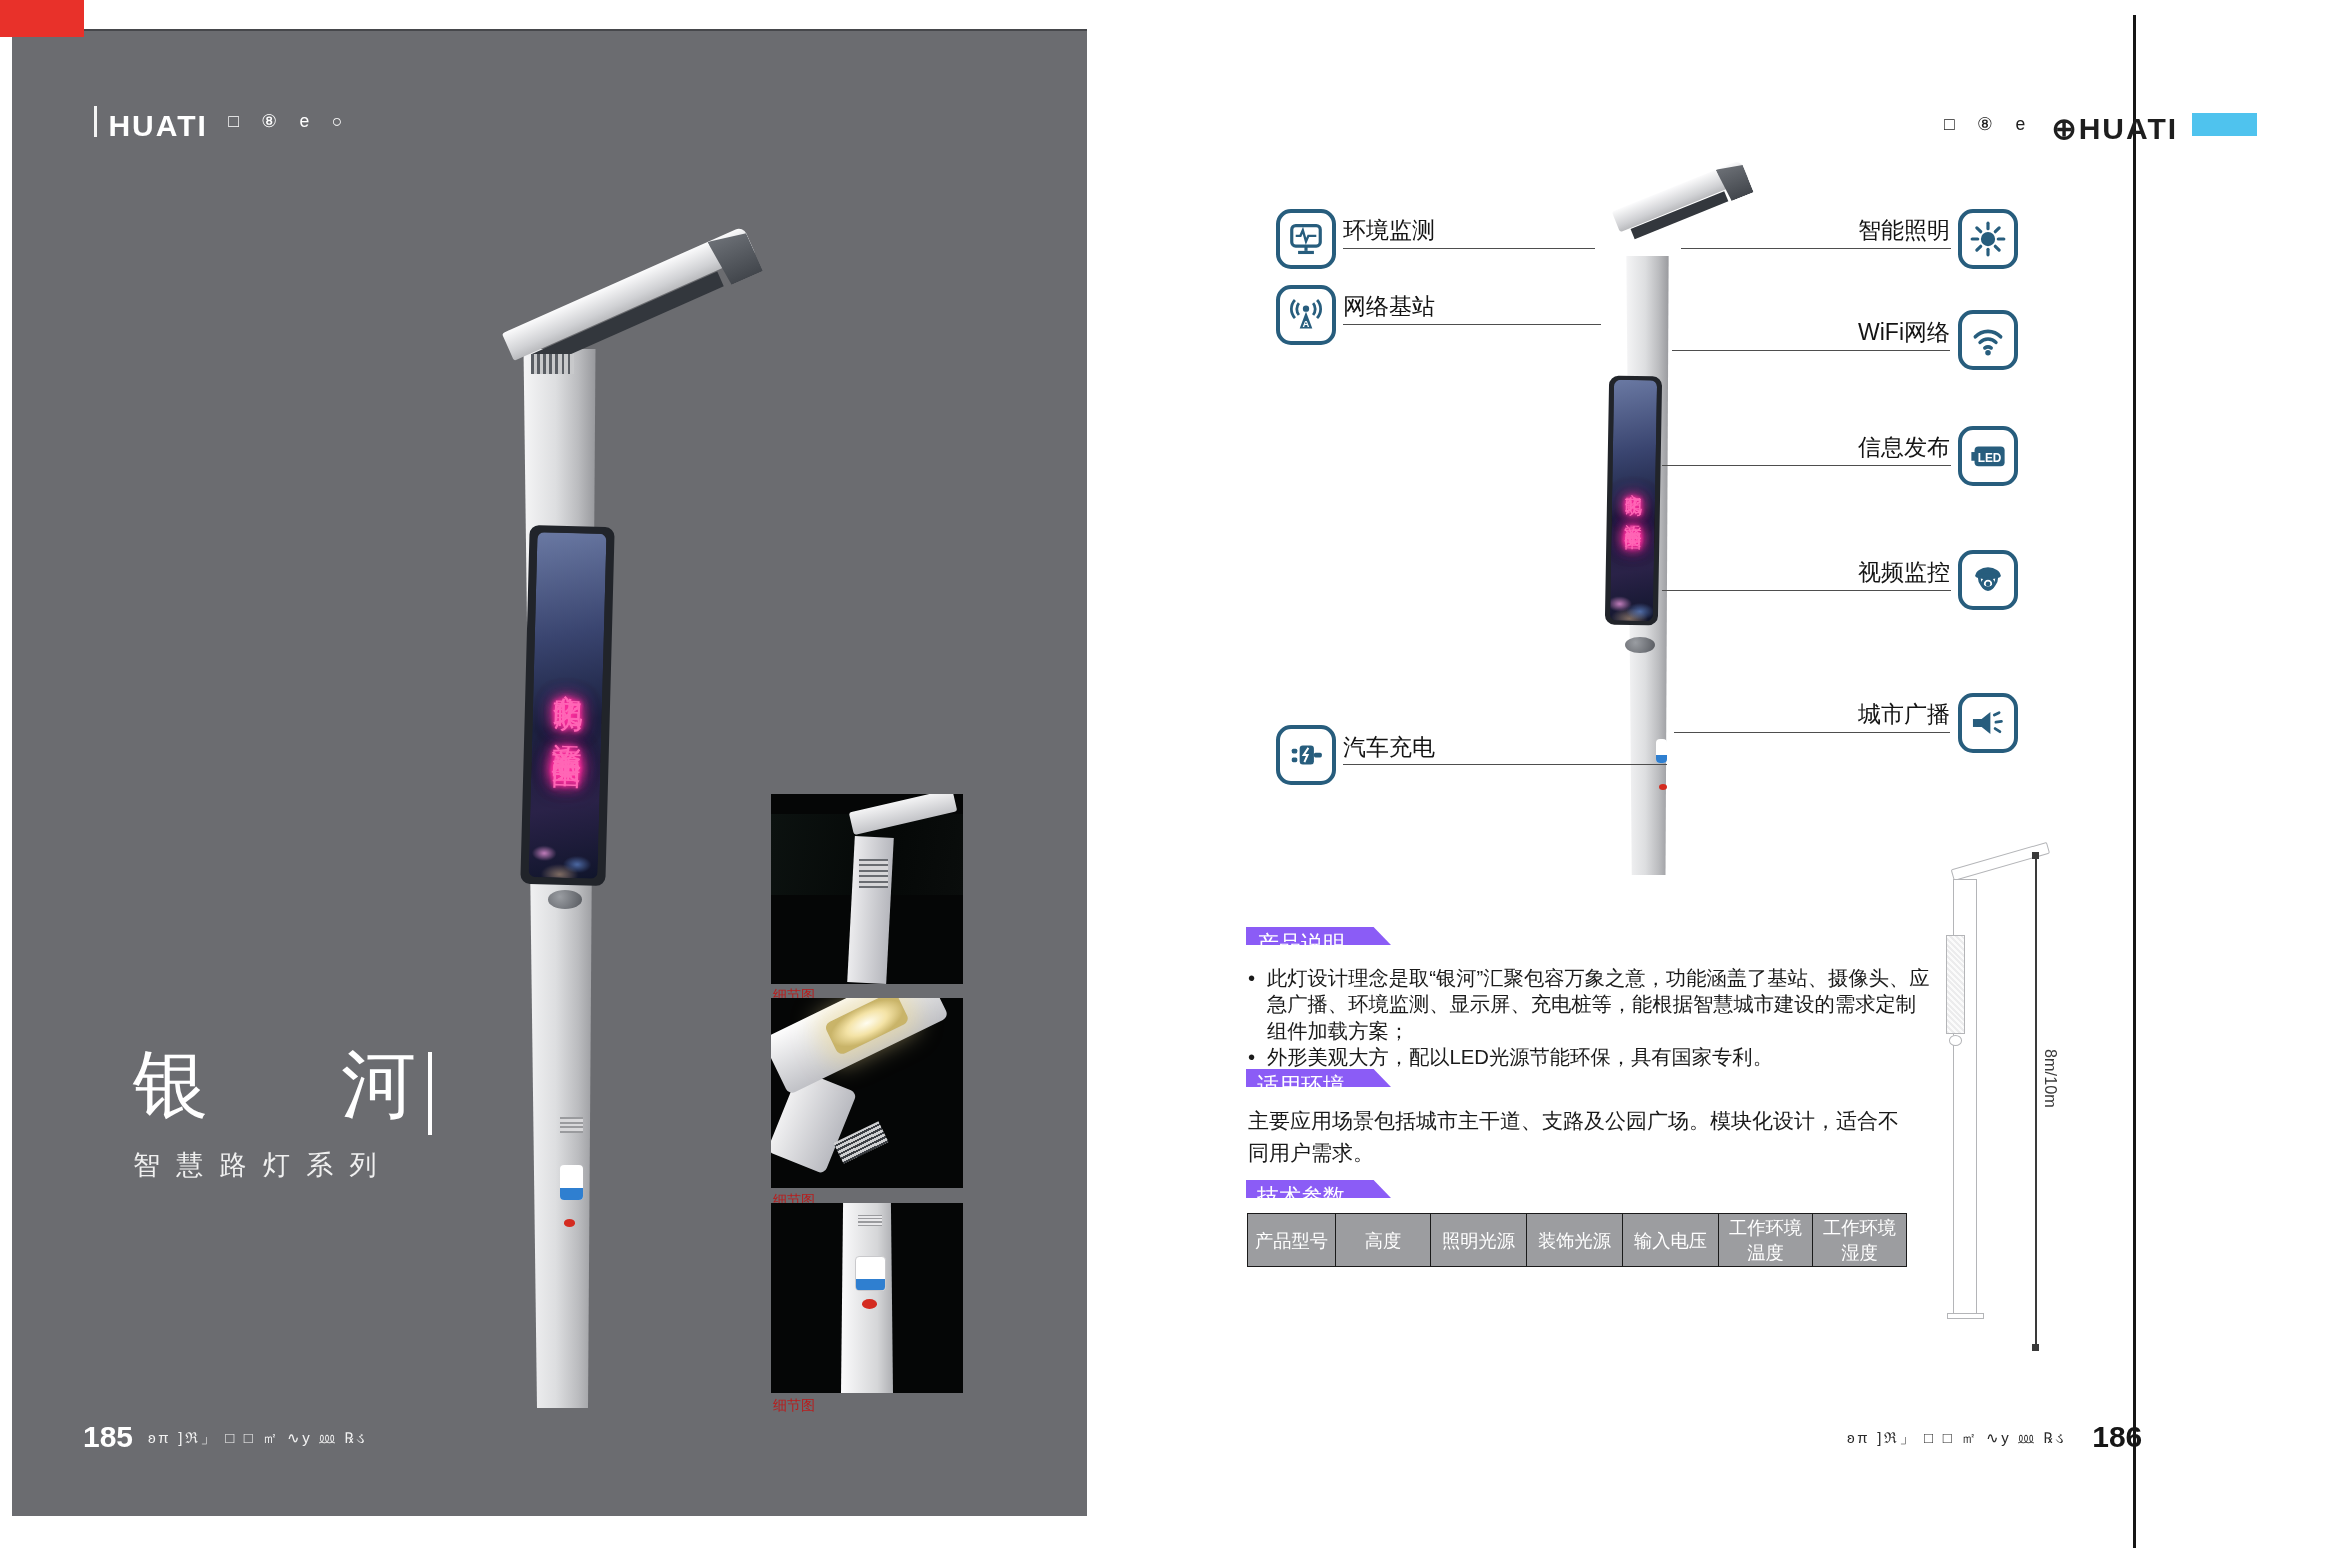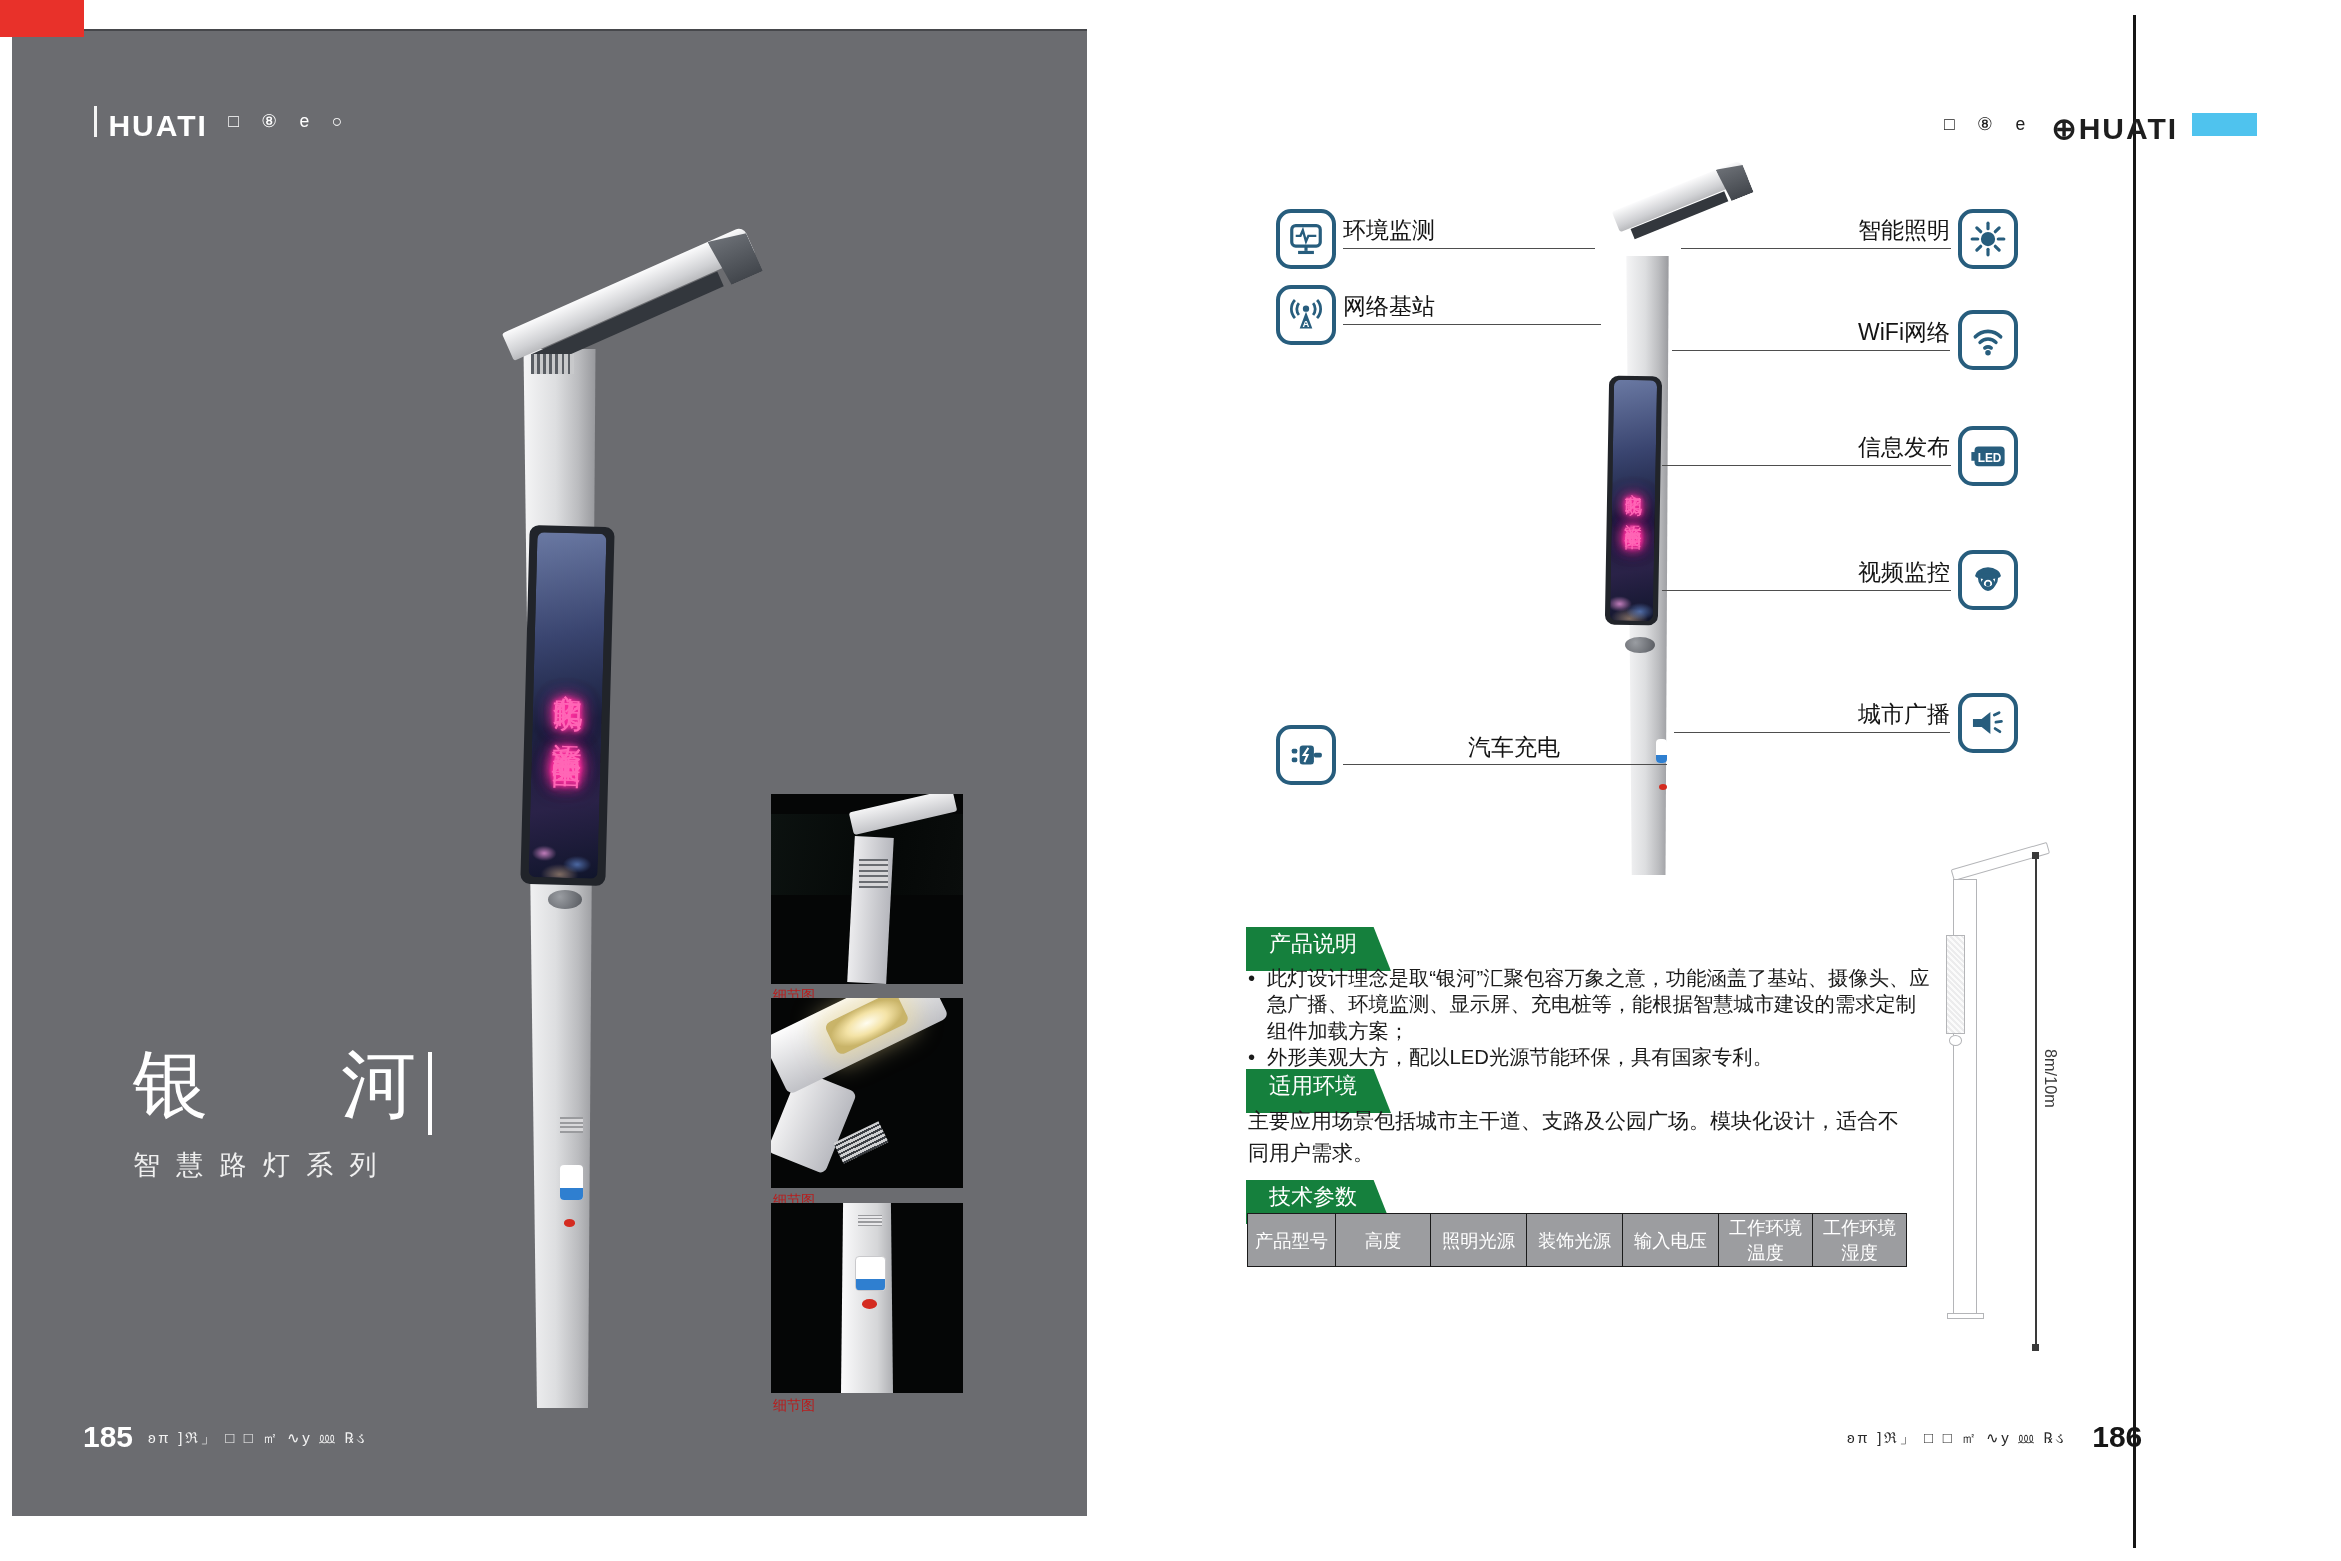--- a/index.html
+++ b/index.html
@@ -24,22 +24,22 @@
   .photo{width:192px;height:190px;background:#050606;overflow:hidden;position:absolute;}
   .caption{position:absolute;color:#b91c1c;font-size:14px;}
   
   .fbox{position:absolute;width:60px;height:60px;border:4.1px solid #275d7d;border-radius:15px;background:#fff;
         display:flex;align-items:center;justify-content:center;box-sizing:border-box;}
   .fbox svg{width:38px;height:38px;}
   .flabel{position:absolute;width:217px;font-size:23px;color:#141414;font-weight:500;}
   .flabel.r{text-align:right;}
   .fline{position:absolute;height:1.4px;background:#4e4e4e;}
   
-  .sec-head{position:absolute;width:145px;height:44px;background:#15803d;color:#fff;font-size:22px;
-            line-height:33px;padding-left:23px;box-sizing:border-box;
+  .sec-head{position:absolute;width:145px;height:18px;background:#8b5cf6;color:#fff;font-size:22px;
+            line-height:33px;padding-left:11px;box-sizing:border-box;
             clip-path:polygon(0 0,88% 0,100% 100%,0 100%);}
   .bullets{position:absolute;width:688px;color:#1a1a1a;font-size:20.3px;line-height:26.4px;}
   .bullet-item{display:flex;}
   .bullet-dot{width:19px;flex:0 0 19px;}
   .plain-text{position:absolute;width:671px;color:#1a1a1a;font-size:21px;line-height:32px;}
   
   table.spec{border-collapse:collapse;width:659px;table-layout:fixed;}
   table.spec th{background:#9c9da0;color:#fff;font-weight:normal;font-size:18.3px;height:34px;border:1.4px solid #1a1a1a;}
   table.spec td{background:#fff;color:#1a1a1a;font-size:19px;height:70px;text-align:center;border:1.4px solid #1a1a1a;}
   
@@ -206,21 +206,21 @@
 
   <div class="fbox" style="left:1276px;top:725px;">
     <svg viewBox="0 0 48 48">
       <rect x="16" y="12" width="18" height="24" rx="4" fill="#275d7d"></rect>
       <rect x="6" y="16" width="7" height="6" rx="2" fill="#275d7d"></rect>
       <rect x="6" y="27" width="7" height="6" rx="2" fill="#275d7d"></rect>
       <rect x="34" y="21" width="10" height="6" rx="2" fill="#275d7d"></rect>
       <path d="M27 15 l-6 9 h5 l-4 9" stroke="#ffffff" stroke-width="2.5" fill="none"></path>
     </svg>
   </div>
-  <div class="flabel" style="left:1343px;top:732px;text-align:right;">汽车充电</div>
+  <div class="flabel" style="left:1343px;top:732px;">汽车充电</div>
   <div class="fline" style="left:1343px;top:764px;width:324px;"></div>
 
   <div class="fbox" style="left:1958px;top:209px;">
     <svg viewBox="0 0 48 48">
       <circle cx="24" cy="24" r="9" fill="#275d7d"></circle>
       <g stroke="#275d7d" stroke-width="4" stroke-linecap="round">
         <line x1="24" y1="4" x2="24" y2="11"></line>
           <line x1="24" y1="37" x2="24" y2="44"></line>
         <line x1="4" y1="24" x2="11" y2="24"></line>
           <line x1="37" y1="24" x2="44" y2="24"></line>

